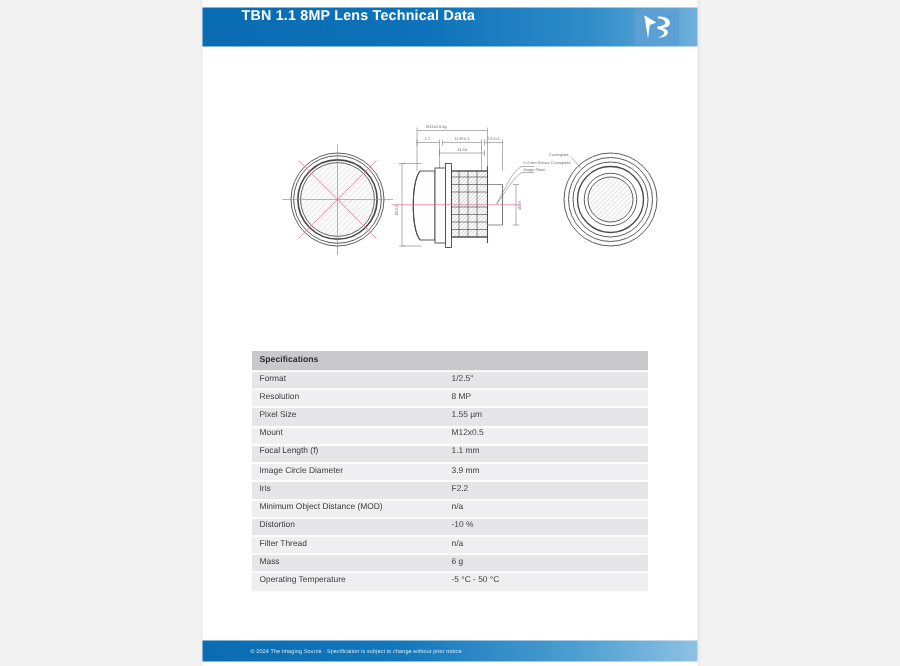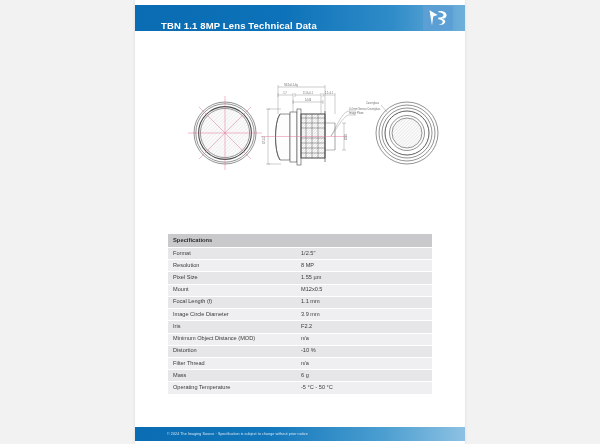--- a/index.html
+++ b/index.html
@@ -32,21 +32,21 @@
 
   
   #header {
     position: absolute;
     left: 0px;
     top: 5px;
     width: 330px;
     height: 26px;
     background: linear-gradient(to right, #0a6cb2 0%, #0d72b9 45%, #2f8cc8 78%, #6fb0da 100%);
     display: flex;
-    align-items: flex-end;
+    align-items: flex-start;
   }
   #header-title {
     color: #ffffff;
     font-size: 9.5px;
     font-weight: bold;
     letter-spacing: 0.15px;
     margin-left: 26px;
     white-space: nowrap;
   }
   #logo-box {

